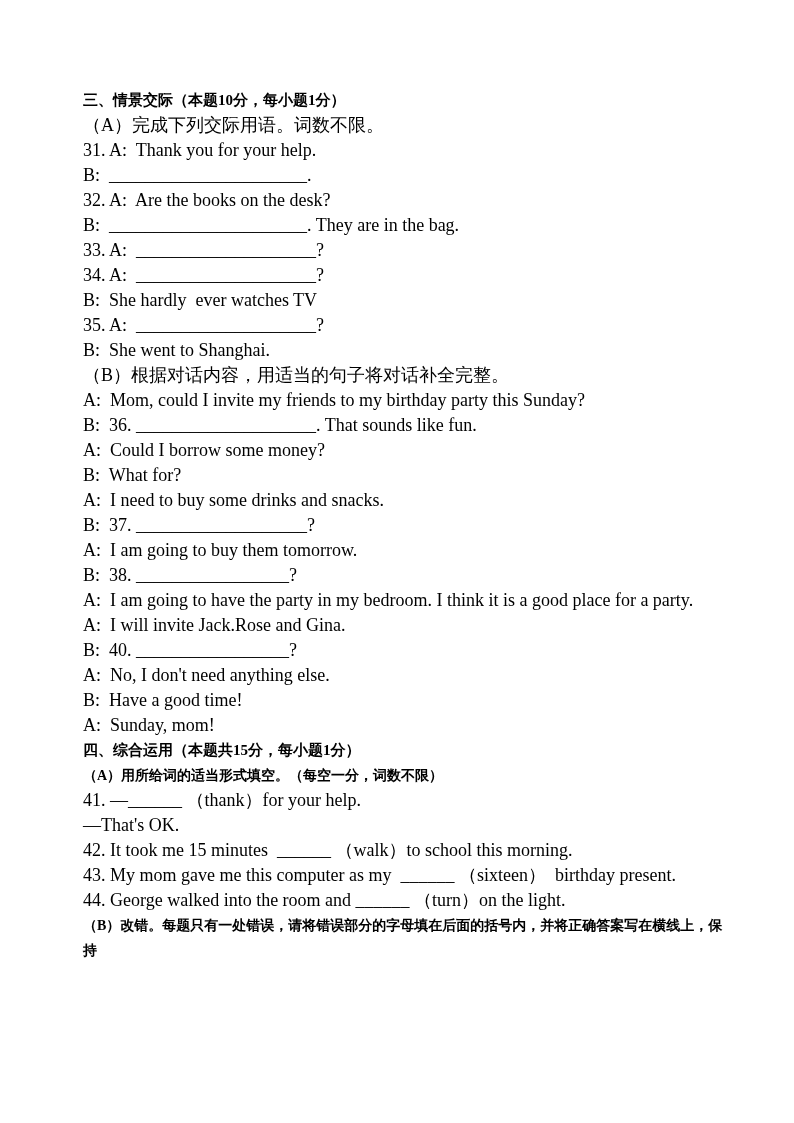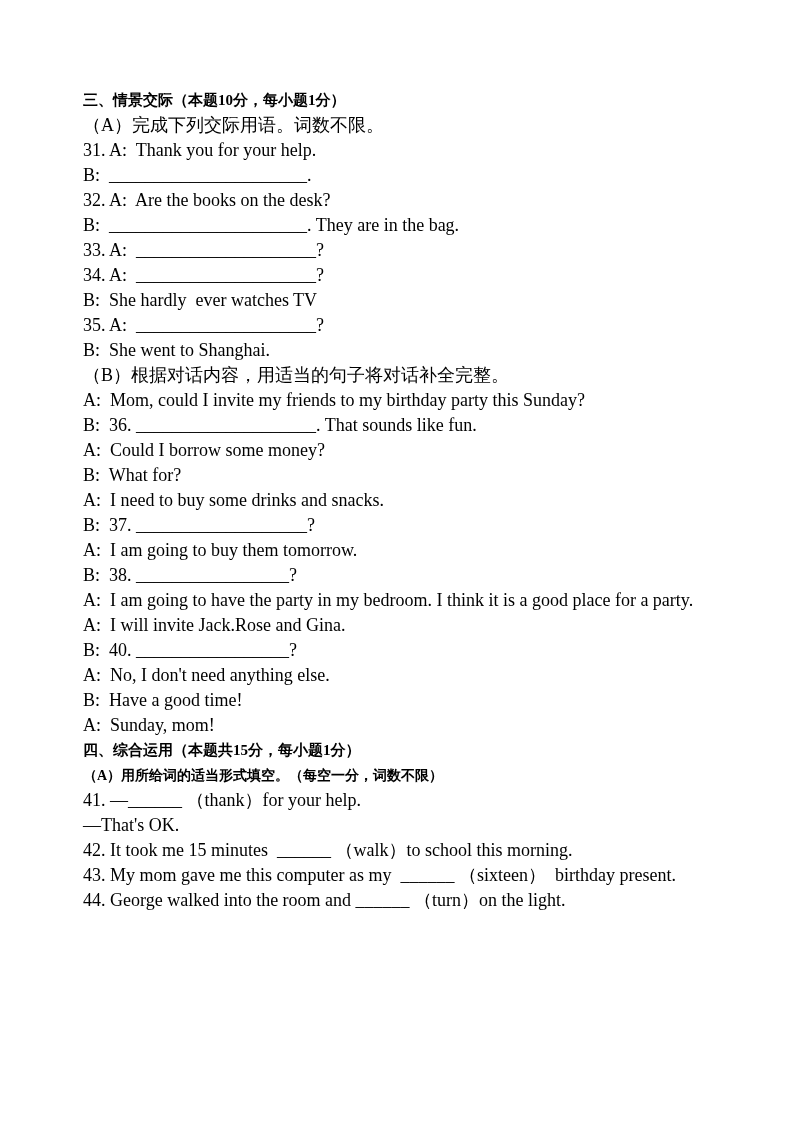--- a/index.html
+++ b/index.html
@@ -67,14 +67,15 @@
       <div class="line">A:  No, I don't need anything else.</div>
       <div class="line">B:  Have a good time!</div>
       <div class="line">A:  Sunday, mom!</div>
       <div class="line bold section">四、综合运用（本题共15分，每小题1分）</div>
       <div class="line bold">（A）用所给词的适当形式填空。（每空一分，词数不限）</div>
       <div class="line">41. —______ （thank）for your help.</div>
       <div class="line">—That's OK.</div>
       <div class="line">42. It took me 15 minutes  ______ （walk）to school this morning.</div>
       <div class="line">43. My mom gave me this computer as my  ______ （sixteen）  birthday present.</div>
       <div class="line">44. George walked into the room and ______ （turn）on the light.</div>
+      <div class="line bold">（B）改错。每题只有一处错误，请将错误部分的字母填在后面的括号内，并将正确答案写在横线上，保持</div>
     </div>
 </div>
 
 </body></html>

